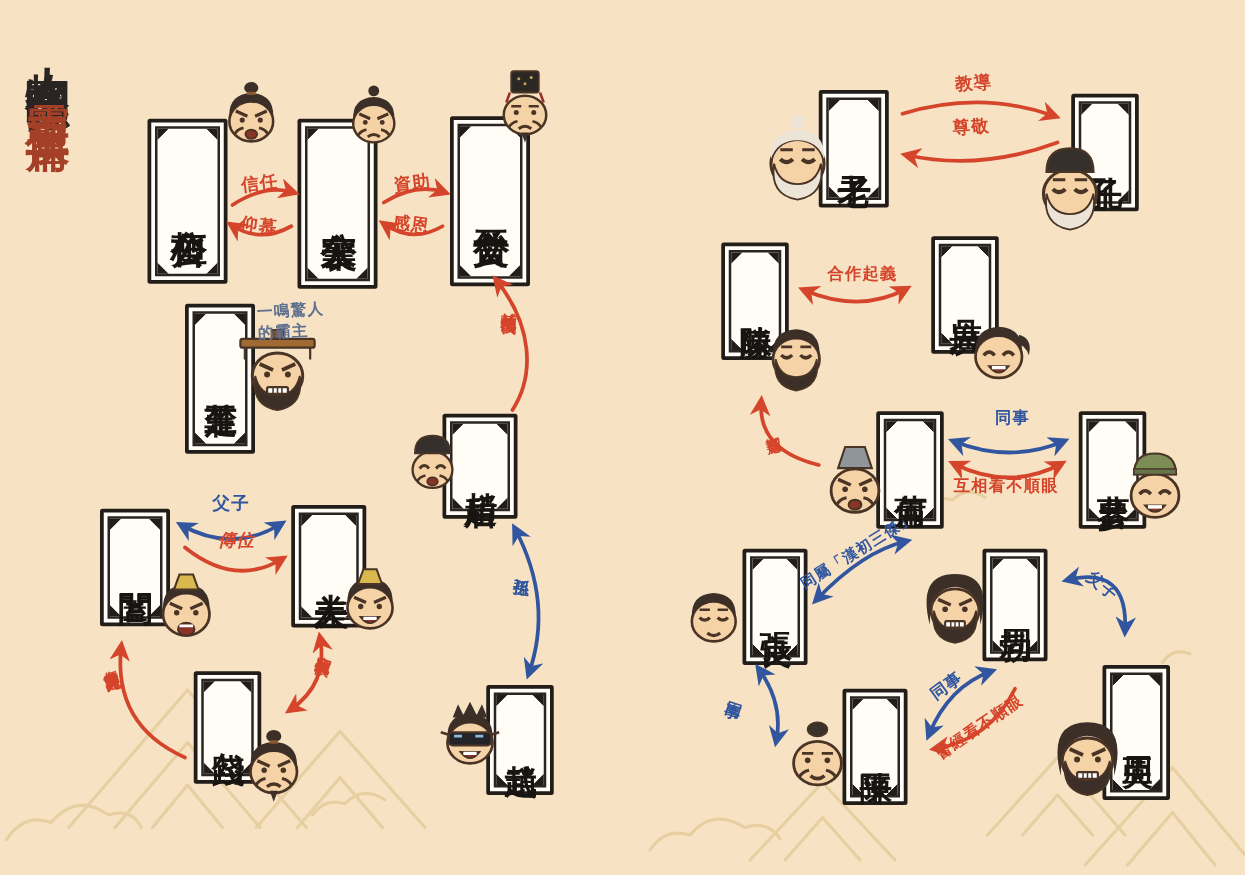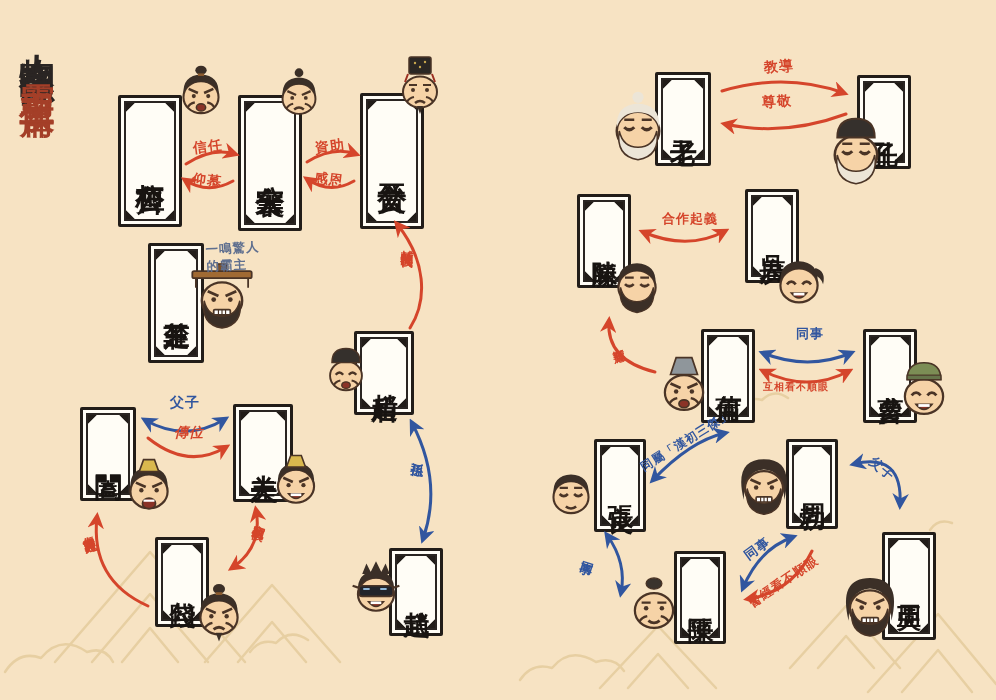--- a/index.html
+++ b/index.html
@@ -399,21 +399,21 @@
   <div class="lbl blue" style="left:170px;top:394px;">父子</div>
   <div class="lbl red" style="left:174px;top:424px;font-style:italic;">傳位</div>
   <div class="lbl red v" style="left:76px;top:528px;font-size:12px;transform:rotate(-18deg);">傷其腳趾而死</div>
   <div class="lbl red v" style="left:254px;top:516px;font-size:12.5px;transform:rotate(17deg);">家仇國恨</div>
   <div class="lbl blue v" style="left:410px;top:452px;font-size:13px;transform:rotate(8deg);">祖孫</div>
   <div class="lbl red" style="left:764px;top:58px;transform:rotate(-4deg);">教導</div>
   <div class="lbl red" style="left:762px;top:93px;transform:rotate(-4deg);">尊敬</div>
   <div class="lbl red" style="left:662px;top:210px;font-size:13px;">合作起義</div>
   <div class="lbl red v" style="left:606px;top:340px;font-size:12px;transform:rotate(-14deg);">響應</div>
   <div class="lbl blue" style="left:796px;top:325px;font-size:13px;">同事</div>
-  <div class="lbl red" style="left:763px;top:380px;font-size:10px;">互相看不順眼</div>
+  <div class="lbl red" style="left:763px;top:380px;font-size:13px;">互相看不順眼</div>
   <div class="lbl blue" style="left:642px;top:460px;font-size:12px;transform:rotate(-32deg);transform-origin:left center;">同屬「漢初三傑」</div>
   <div class="lbl blue" style="left:868px;top:460px;font-size:13px;transform:rotate(40deg);">父子</div>
   <div class="lbl blue v" style="left:582px;top:552px;font-size:13px;transform:rotate(18deg);">同事</div>
   <div class="lbl blue" style="left:746px;top:548px;font-size:13px;transform:rotate(-36deg);transform-origin:left center;">同事</div>
   <div class="lbl red" style="left:750px;top:596px;font-size:12.5px;transform:rotate(-34deg);transform-origin:left center;">曾經看不順眼</div>
 
   <div class="note" style="left:206px;top:240px;">一鳴驚人的霸主</div>
 
 </div>
 

